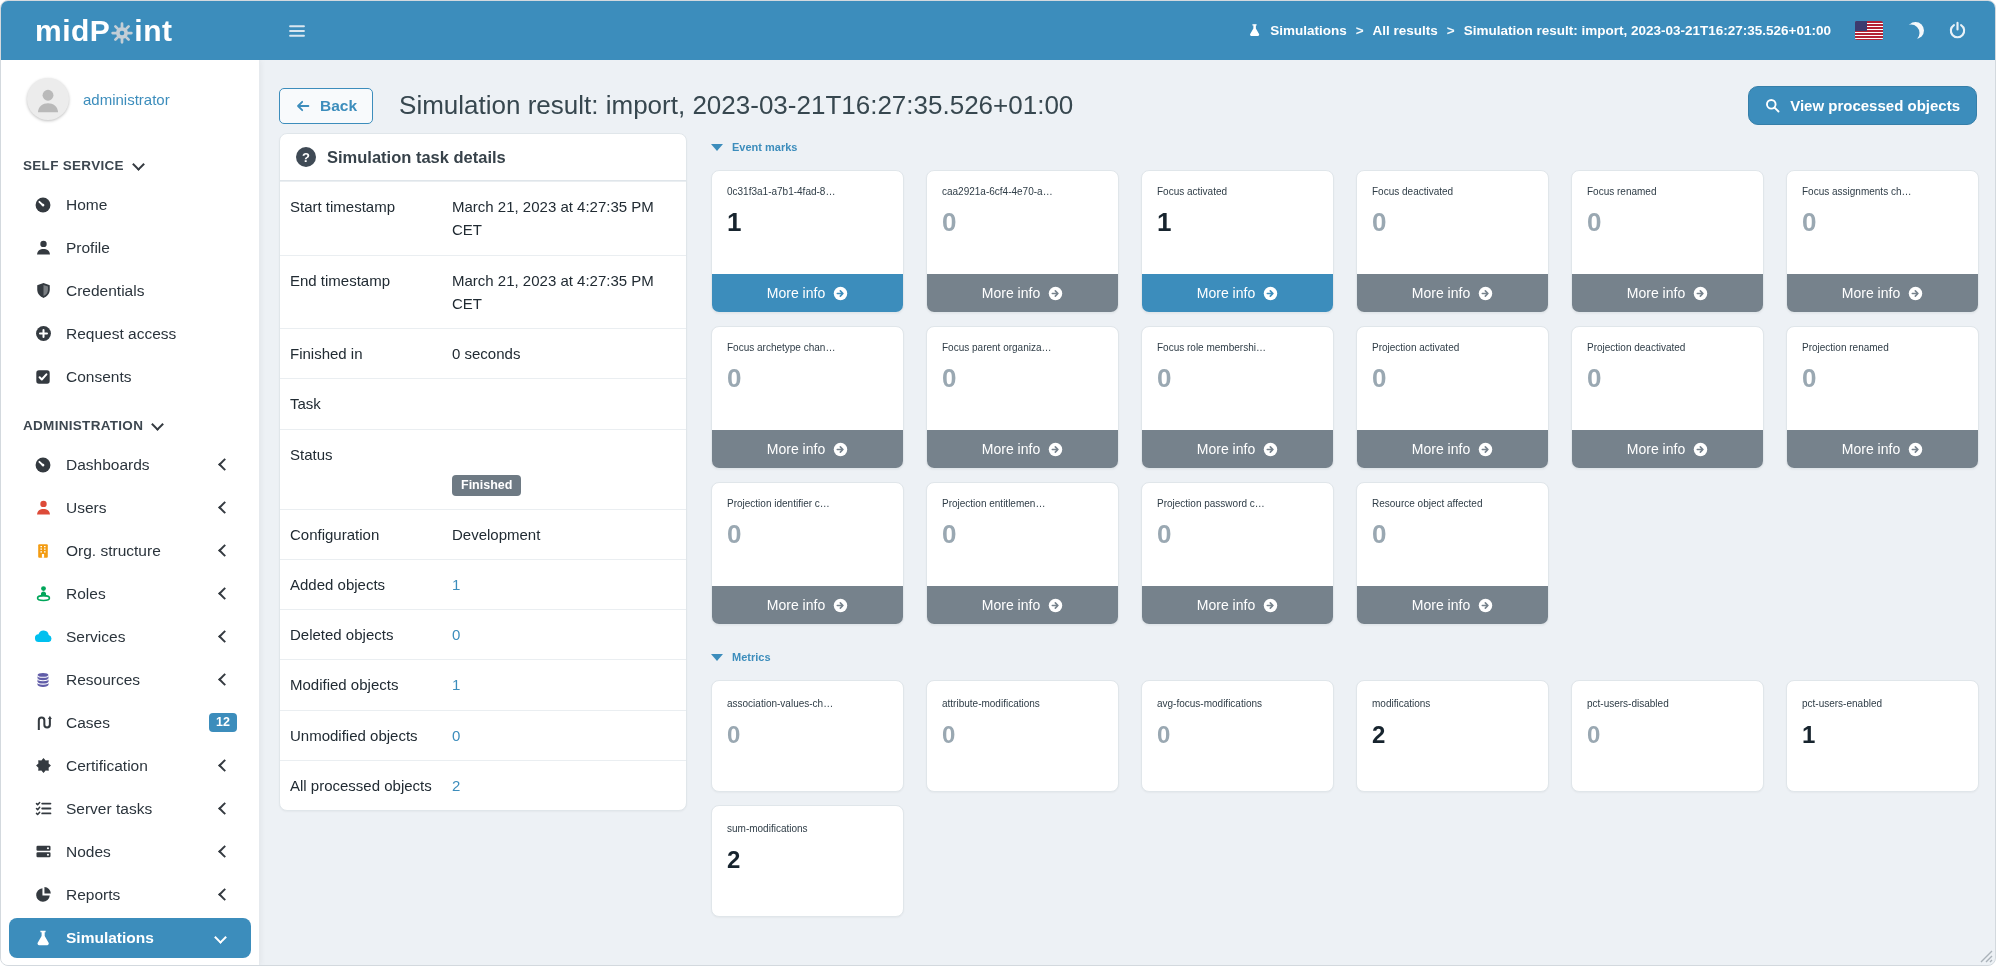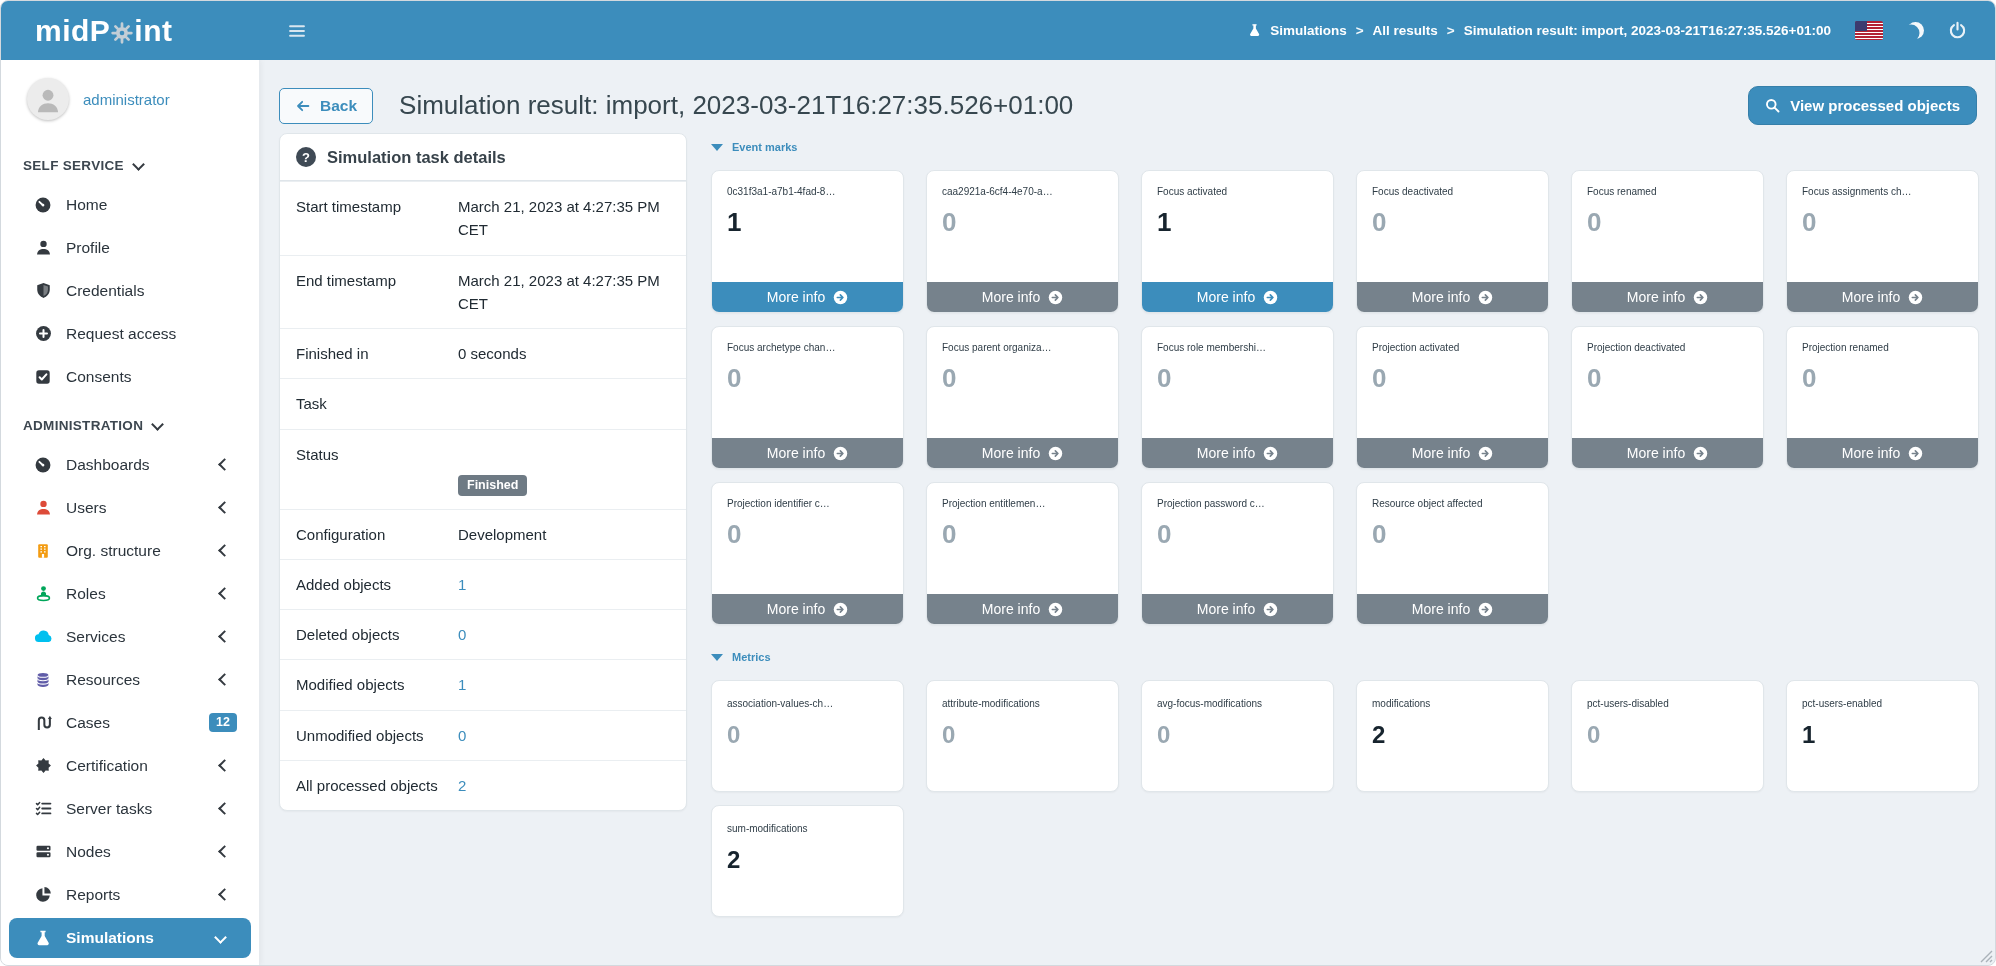--- a/index.html
+++ b/index.html
@@ -51,37 +51,37 @@
   .page-title{margin-left:26px;font-size:26px;font-weight:500;color:#37474f;white-space:nowrap;}
   .view-btn{margin-left:auto;display:inline-flex;align-items:center;gap:10px;background:#3c8dbc;color:#fff;border:1px solid #367fa9;
             font-size:15px;font-weight:700;padding:10px 16px;border-radius:10px;cursor:pointer;}
   
   .card{background:#fff;border:1px solid #e0e6ea;border-radius:8px;box-shadow:0 1px 2px rgba(0,0,0,.04);}
   .details{position:absolute;left:278px;top:132px;width:408px;box-sizing:border-box;}
   .d-head{display:flex;align-items:center;gap:11px;padding:13px 16px;border-bottom:1px solid #dfe5ea;
           font-size:16.5px;font-weight:700;color:#37424a;}
   .q-icon{width:20px;height:20px;border-radius:50%;background:#3f4a55;color:#fff;font-size:13px;font-weight:700;
           display:inline-flex;align-items:center;justify-content:center;flex:0 0 20px;}
-  .drow{display:flex;padding:13px 16px;border-top:1px solid #eaeef1;font-size:15px;line-height:1.55;color:#212b33;}
+  .drow{display:flex;padding:13px 10px;border-top:1px solid #eaeef1;font-size:15px;line-height:1.55;color:#212b33;}
   .drow:first-of-type{border-top:none;}
   .dlabel{width:162px;flex:0 0 162px;}
   .dval{flex:1;}
   .dlink{color:#3c8dbc;text-decoration:none;cursor:pointer;}
   .status-badge{display:inline-block;background:#6e7a84;color:#fff;font-size:12.5px;font-weight:700;
                 padding:3px 9px;border-radius:4px;line-height:15px;margin-top:32px;}
   
   .right{position:absolute;left:710px;top:140px;width:1268px;}
   .sec-head{display:flex;align-items:center;gap:9px;color:#3c8dbc;font-size:11px;font-weight:700;cursor:pointer;margin-bottom:17px;}
   .caret{width:0;height:0;border-left:6px solid transparent;border-right:6px solid transparent;border-top:7px solid #3c8dbc;}
   .cards{display:grid;grid-template-columns:repeat(6,193px);gap:13px 22px;}
   .ec{position:relative;height:143px;box-sizing:border-box;padding:15px 15px 36px;}
   .ec-title,.mc-title{font-size:10px;color:#2f3d47;white-space:nowrap;overflow:hidden;}
   .num{font-weight:700;margin-top:10px;font-size:26px;}
   .num.pos{color:#17242e;} .num.zero{color:#9aa8b2;}
-  .ec-foot{position:absolute;left:0;right:0;bottom:0;height:30px;border-radius:0 0 7px 7px;display:flex;align-items:center;
+  .ec-foot{position:absolute;left:0;right:0;bottom:0;height:38px;border-radius:0 0 7px 7px;display:flex;align-items:center;
            justify-content:center;gap:8px;color:#fff;font-size:14px;font-weight:500;cursor:pointer;}
   .mi-blue{background:#3c8dbc;--fc:#3c8dbc;} .mi-gray{background:#76828c;--fc:#76828c;}
   .mc{height:112px;box-sizing:border-box;padding:17px 15px;}
   .mc .num{margin-top:12px;font-size:24px;}
   .gap-between{height:26px;}
   
   .resize-grip{position:absolute;right:2px;bottom:2px;width:15px;height:15px;}
   svg{display:block;}
 </style>
 </head>

